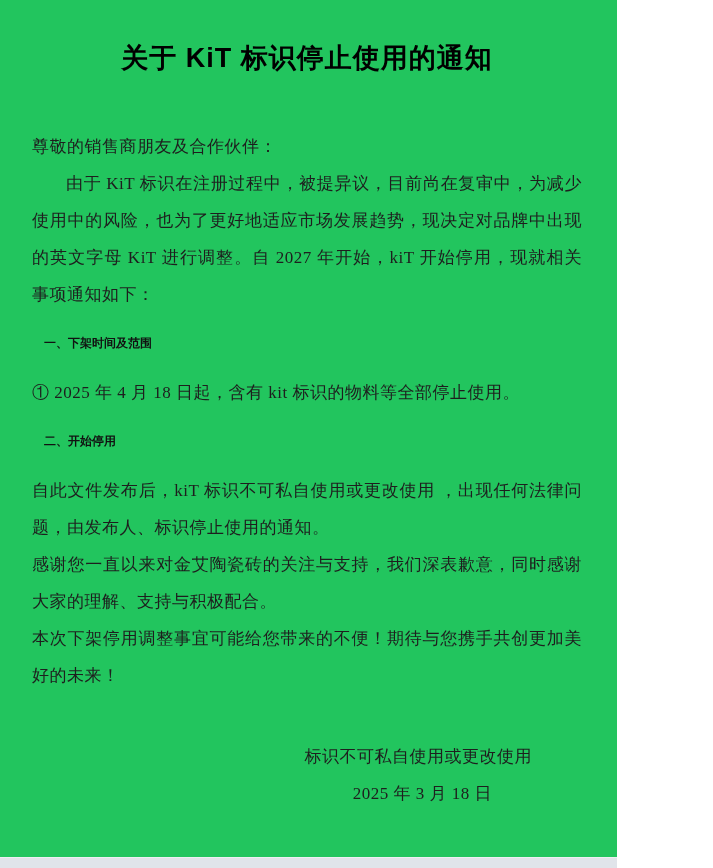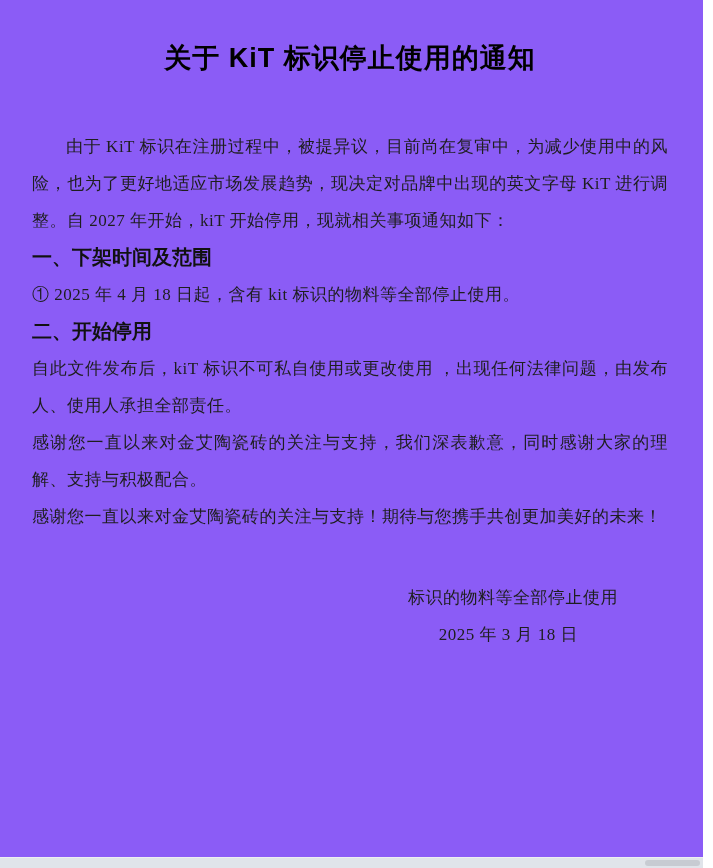--- a/index.html
+++ b/index.html
@@ -1,20 +1,20 @@
 <!DOCTYPE html>
 <html lang="zh"><head>
 <meta charset="utf-8">
 <style>
   html,body{margin:0;padding:0;}
   body{background:#ffffff;}
   .page{
     position:relative;
-    width:703px;height:868px;
-    background:#8b5cf6;
+    width:617px;height:868px;
+    background:#22c55e;
     overflow:hidden;
     font-family:"Liberation Serif","DejaVu Serif",serif;
     color:#1e1e1e;
   }
   .content{padding:38px 35px 0 32px;}
   .doc-title{
     margin:0 0 50px 0;
     text-align:center;
     font-family:"Liberation Sans","DejaVu Sans",sans-serif;
     font-weight:700;
@@ -25,24 +25,24 @@
   }
   .content p{
     margin:0;
     font-size:17px;
     line-height:37px;
     text-align:justify;
     letter-spacing:0.5px;
   }
   .indent{text-indent:2em;}
   .sec-heading{
-    margin:0;
+    margin:12px;
     font-family:"Liberation Sans","DejaVu Sans",sans-serif;
     font-weight:700;
-    font-size:20px;
+    font-size:12px;
     line-height:37px;
     color:#111111;
   }
   .signature{margin-top:44px;}
   .signature p{
     margin:0;
     font-size:17px;
     line-height:37px;
     text-align:right;
     letter-spacing:0.5px;
@@ -65,39 +65,40 @@
   }
 </style>
 </head>
 <body>
 
 <div class="page">
   <div class="content">
 
     <h1 class="doc-title">关于 KiT 标识停止使用的通知</h1>
 
+    <p class="greeting">尊敬的销售商朋友及合作伙伴：</p>
 
     <p class="indent">由于 KiT 标识在注册过程中，被提异议，目前尚在复审中，为减少使用中的风险，也为了更好地适应市场发展趋势，现决定对品牌中出现的英文字母 KiT 进行调整。自 2027 年开始，kiT 开始停用，现就相关事项通知如下：</p>
 
     <h2 class="sec-heading">一、下架时间及范围</h2>
 
     <p>① 2025 年 4 月 18 日起，含有 kit 标识的物料等全部停止使用。</p>
 
 
     <h2 class="sec-heading">二、开始停用</h2>
 
-    <p>自此文件发布后，kiT 标识不可私自使用或更改使用 ，出现任何法律问题，由发布人、使用人承担全部责任。</p>
+    <p>自此文件发布后，kiT 标识不可私自使用或更改使用 ，出现任何法律问题，由发布人、标识停止使用的通知。</p>
 
     <p>感谢您一直以来对金艾陶瓷砖的关注与支持，我们深表歉意，同时感谢大家的理解、支持与积极配合。</p>
 
 
-    <p>感谢您一直以来对金艾陶瓷砖的关注与支持！期待与您携手共创更加美好的未来！</p>
+    <p>本次下架停用调整事宜可能给您带来的不便！期待与您携手共创更加美好的未来！</p>
 
     <div class="signature">
-      <p class="sig-company">标识的物料等全部停止使用</p>
+      <p class="sig-company">标识不可私自使用或更改使用</p>
       <p class="sig-date">2025 年 3 月 18 日</p>
     </div>
 
   </div>
 
   <div class="bottom-bar">
     <div class="thumb"></div>
   </div>
 </div>
 

